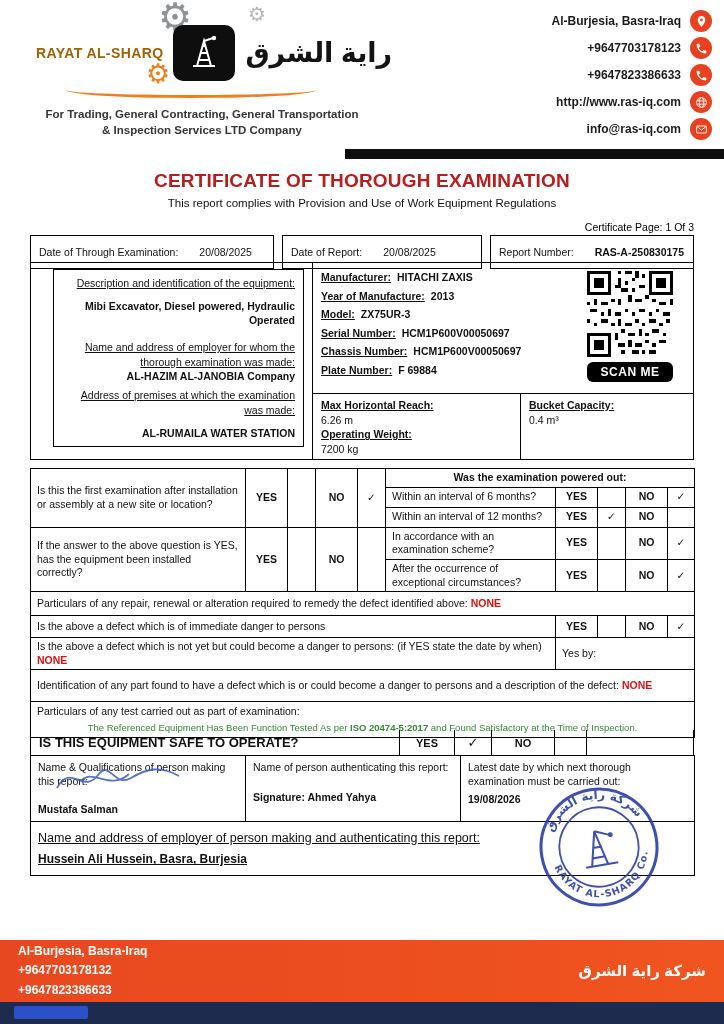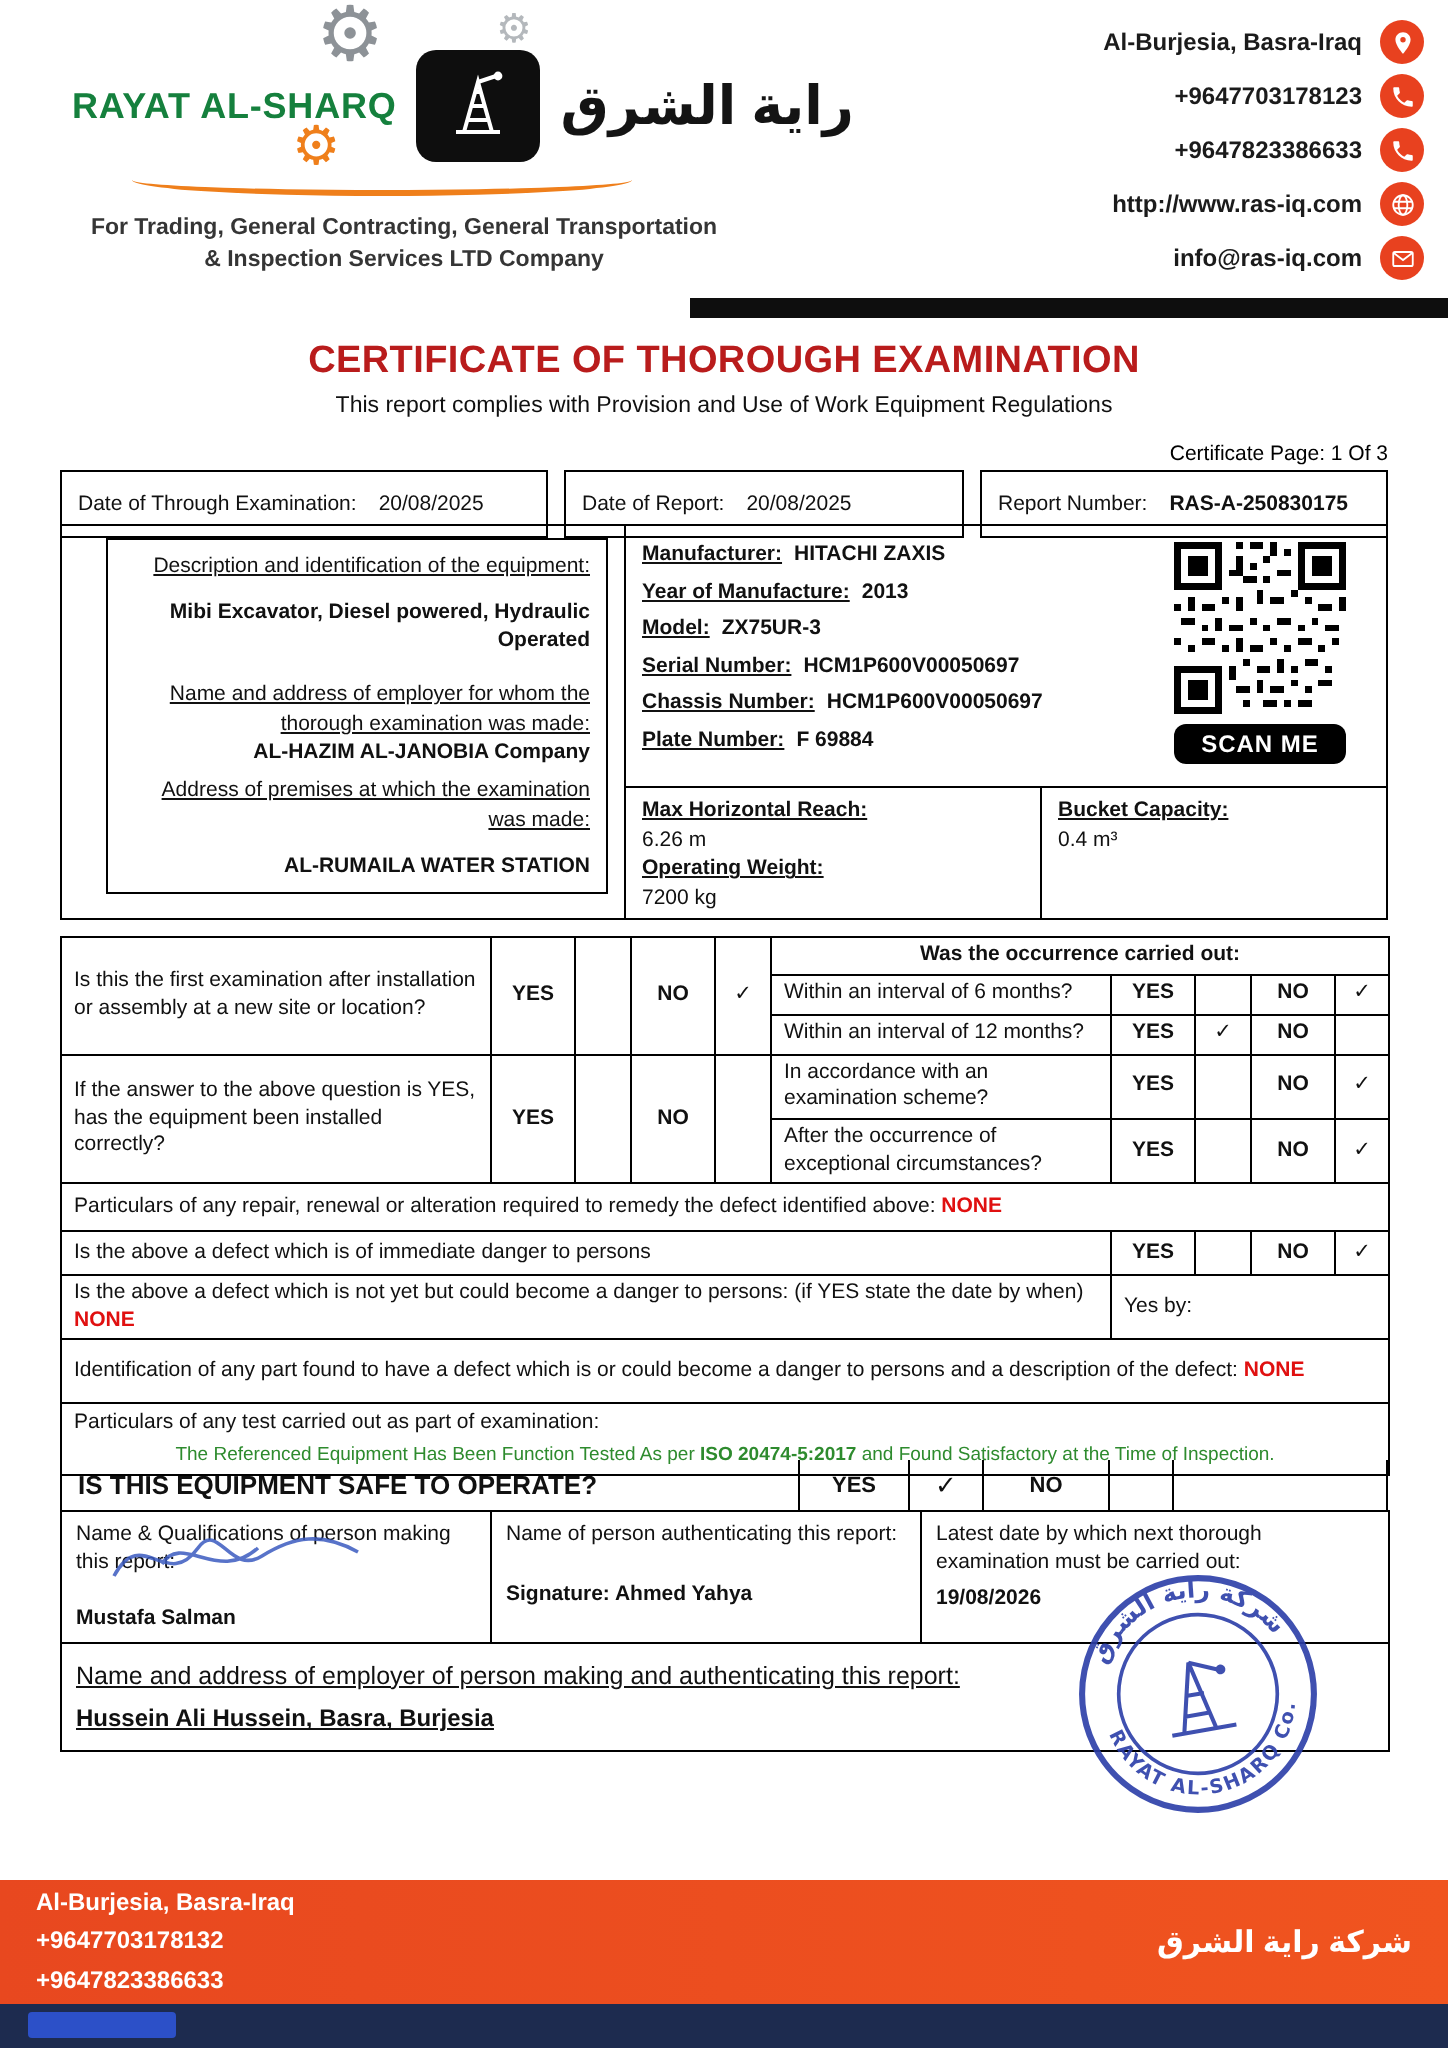--- a/index.html
+++ b/index.html
@@ -4,21 +4,21 @@
 <style>
   *{margin:0;padding:0;box-sizing:border-box;}
   html,body{width:724px;height:1024px;}
   body{font-family:"Liberation Sans","DejaVu Sans",sans-serif;background:#fff;color:#111;}
   .page{position:relative;width:724px;height:1024px;background:#fff;overflow:hidden;}
 
   
   .header{position:absolute;top:0;left:0;width:724px;height:164px;}
   .logo-area{position:absolute;top:12px;left:30px;width:344px;}
   .logo-row{position:relative;display:flex;align-items:center;gap:10px;height:82px;padding-left:6px;}
-  .logo-en{font-size:18px;font-weight:bold;color:#15803d;letter-spacing:.4px;white-space:nowrap;}
+  .logo-en{font-size:14px;font-weight:bold;color:#a16207;letter-spacing:.4px;white-space:nowrap;}
   .logo-box{position:relative;width:62px;height:56px;background:#0e0e0e;border-radius:10px;display:flex;align-items:center;justify-content:center;flex:0 0 62px;z-index:2;}
   .logo-box svg{width:40px;height:40px;}
   .logo-ar{font-size:27px;font-weight:bold;color:#141414;white-space:nowrap;direction:rtl;}
   .gear{position:absolute;line-height:1;font-family:"DejaVu Sans",sans-serif;z-index:1;}
   .gear-gray{color:#8d9297;font-size:38px;left:128px;top:-14px;}
   .gear-gray2{color:#b4b8bc;font-size:20px;left:218px;top:-8px;}
   .gear-orange{color:#ef7f1b;font-size:27px;left:116px;top:48px;}
   .swoosh{position:absolute;left:36px;top:70px;width:250px;height:16px;border-bottom:3px solid #ef7f1b;border-radius:50%;}
   .tagline{margin-top:12px;text-align:center;font-weight:bold;color:#353535;font-size:11.5px;line-height:1.4;}
   .contact{position:absolute;top:10px;right:12px;display:flex;flex-direction:column;gap:5px;}
@@ -29,21 +29,21 @@
   .header-bar{position:absolute;top:149px;left:345px;right:0;height:10px;background:#0e0e0e;}
 
   
   .title-block{position:absolute;top:170px;left:0;width:724px;text-align:center;}
   .main-title{font-size:19px;font-weight:bold;color:#b91c1c;letter-spacing:.2px;}
   .subtitle{font-size:11.5px;margin-top:5px;color:#101010;}
   .page-info{position:absolute;top:221px;right:30px;font-size:10.5px;color:#000;}
 
   
   .meta-row{position:absolute;top:235px;left:30px;width:664px;display:flex;gap:8px;}
-  .meta-box{border:1px solid #000;height:27px;display:flex;align-items:center;padding:16px 8px;font-size:10.5px;gap:11px;white-space:nowrap;}
+  .meta-box{border:1px solid #000;height:27px;display:flex;align-items:center;padding:16px 8px;font-size:10.5px;gap:21px;white-space:nowrap;}
   .meta-box.b1{width:244px;}
   .meta-box.b2{width:200px;}
   .meta-box.b3{flex:1;}
   .bold{font-weight:bold;}
 
   
   .equip{position:absolute;top:262px;left:30px;width:664px;height:198px;border:1px solid #000;display:flex;}
   .equip-left{width:282px;border-right:1px solid #000;position:relative;}
   .equip-left-inner{position:absolute;top:6px;left:22px;right:8px;min-height:176px;border:1px solid #000;padding:6px 8px;font-size:10.5px;line-height:1.4;text-align:right;}
   .lbl-u{text-decoration:underline;}
@@ -269,21 +269,21 @@
         <col style="width:42px">
         <col style="width:27px">
     </colgroup>
     <tbody>
         <tr class="h18">
       <td rowspan="3">Is this the first examination after installation or assembly at a new site or location?</td>
       <td rowspan="3" class="yn">YES</td>
       <td rowspan="3" class="chk"></td>
       <td rowspan="3" class="yn">NO</td>
       <td rowspan="3" class="chk">✓</td>
-      <td colspan="5" class="hdr">Was the occurrence carried out:</td>
+      <td colspan="5" class="hdr">Was the examination powered out:</td>
     </tr>
     <tr class="h20">
       <td>Within an interval of 6 months?</td>
       <td class="yn">YES</td>
       <td class="chk"></td>
       <td class="yn">NO</td>
       <td class="chk">✓</td>
     </tr>
     <tr class="h20">
       <td>Within an interval of 12 months?</td>

